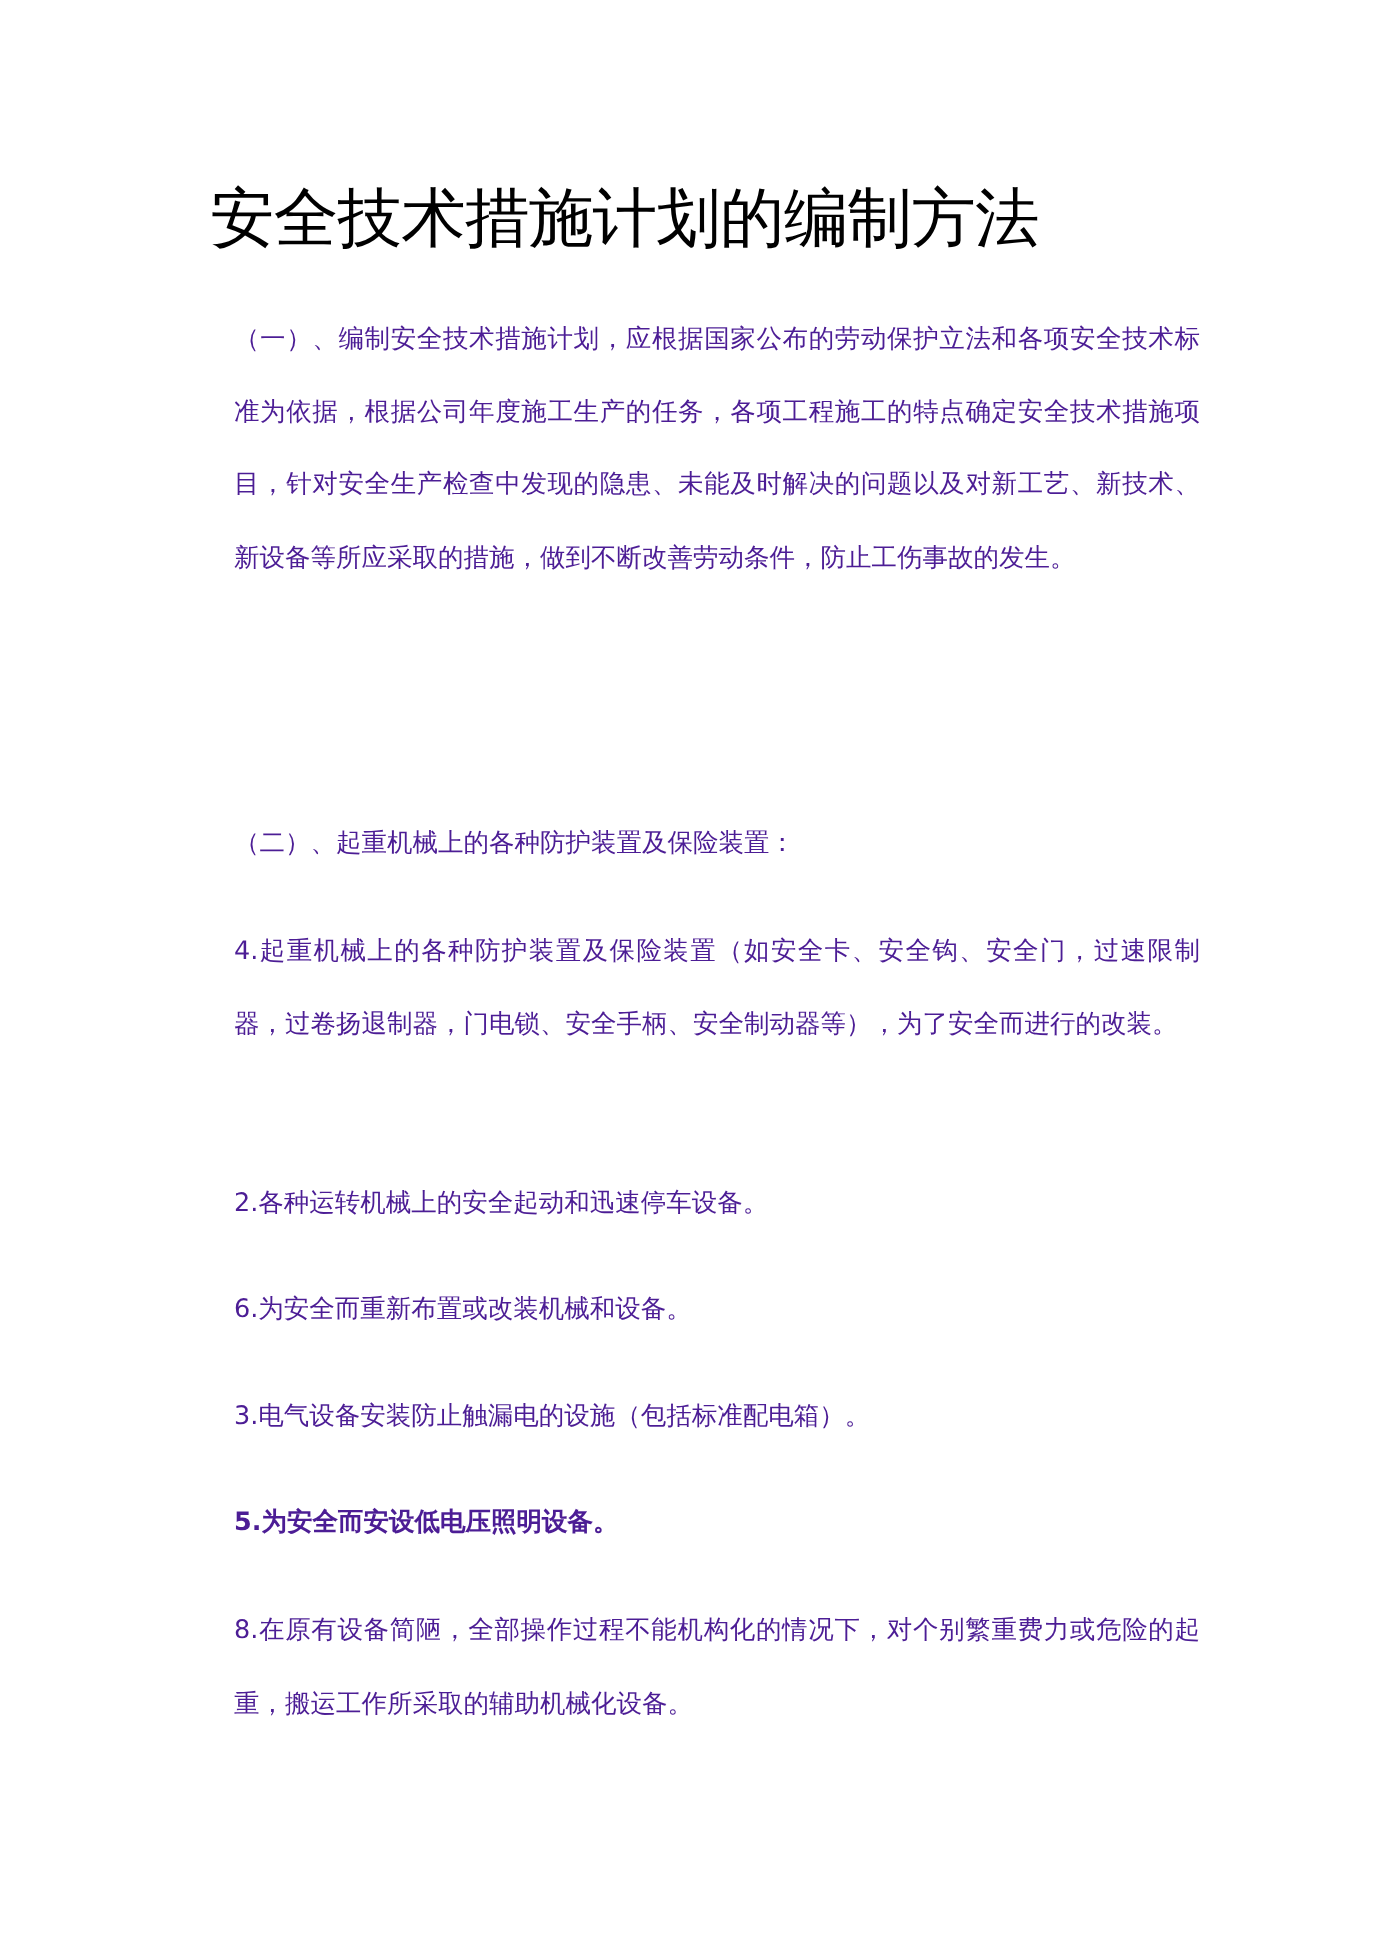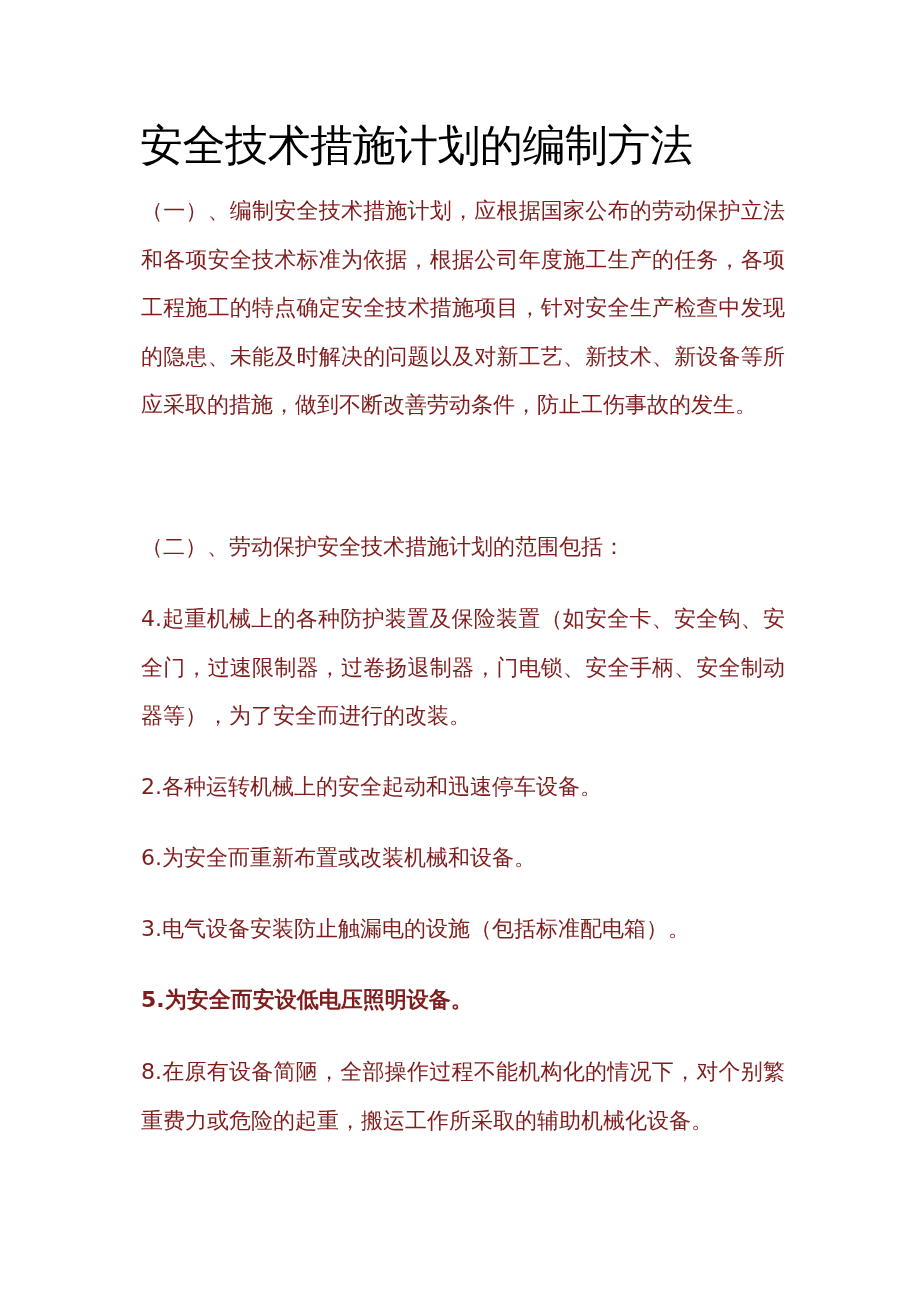--- a/index.html
+++ b/index.html
@@ -25,52 +25,51 @@
       position: absolute;
       left: 0;
       top: 118px;
       font-size: 43px;
       line-height: 56px;
       font-weight: normal;
       margin: 0;
       white-space: nowrap;
       letter-spacing: -0.5px;
       color: #000000;
-      font-family: Liberation Serif, serif;
     }
     .para {
       position: absolute;
       left: 0;
       width: 644px;
-      font-size: 22px;
+      font-size: 17px;
       line-height: 48.5px;
-      margin: 1px;
+      margin: 16px;
       text-align: justify;
       text-justify: inter-character;
       word-break: break-all;
-      color: #7f1d1d;
+      color: #4c1d95;
     }
     #p1 { top: 186px; }
     #p2 { top: 522px; }
     #item1 { top: 594px; }
     #item2 { top: 762px; }
     #item3 { top: 833px; }
     #item4 { top: 904px; }
     #item5 { top: 975px; font-weight: bold; }
     #item6 { top: 1047px; }
   </style>
 </head>
 <body>
 
 <div class="page">
   <h1 class="title">安全技术措施计划的编制方法</h1>
 
   <p class="para" id="p1">（一）、编制安全技术措施计划，应根据国家公布的劳动保护立法和各项安全技术标准为依据，根据公司年度施工生产的任务，各项工程施工的特点确定安全技术措施项目，针对安全生产检查中发现的隐患、未能及时解决的问题以及对新工艺、新技术、新设备等所应采取的措施，做到不断改善劳动条件，防止工伤事故的发生。</p>
 
-  <p class="para" id="p2">（二）、劳动保护安全技术措施计划的范围包括：</p>
+  <p class="para" id="p2">（二）、起重机械上的各种防护装置及保险装置：</p>
 
   <p class="para" id="item1">4.起重机械上的各种防护装置及保险装置（如安全卡、安全钩、安全门，过速限制器，过卷扬退制器，门电锁、安全手柄、安全制动器等），为了安全而进行的改装。</p>
   <p class="para" id="item2">2.各种运转机械上的安全起动和迅速停车设备。</p>
   <p class="para" id="item3">6.为安全而重新布置或改装机械和设备。</p>
   <p class="para" id="item4">3.电气设备安装防止触漏电的设施（包括标准配电箱）。</p>
   <p class="para" id="item5">5.为安全而安设低电压照明设备。</p>
   <p class="para" id="item6">8.在原有设备简陋，全部操作过程不能机构化的情况下，对个别繁重费力或危险的起重，搬运工作所采取的辅助机械化设备。</p>
 </div>
 
 </body></html>

